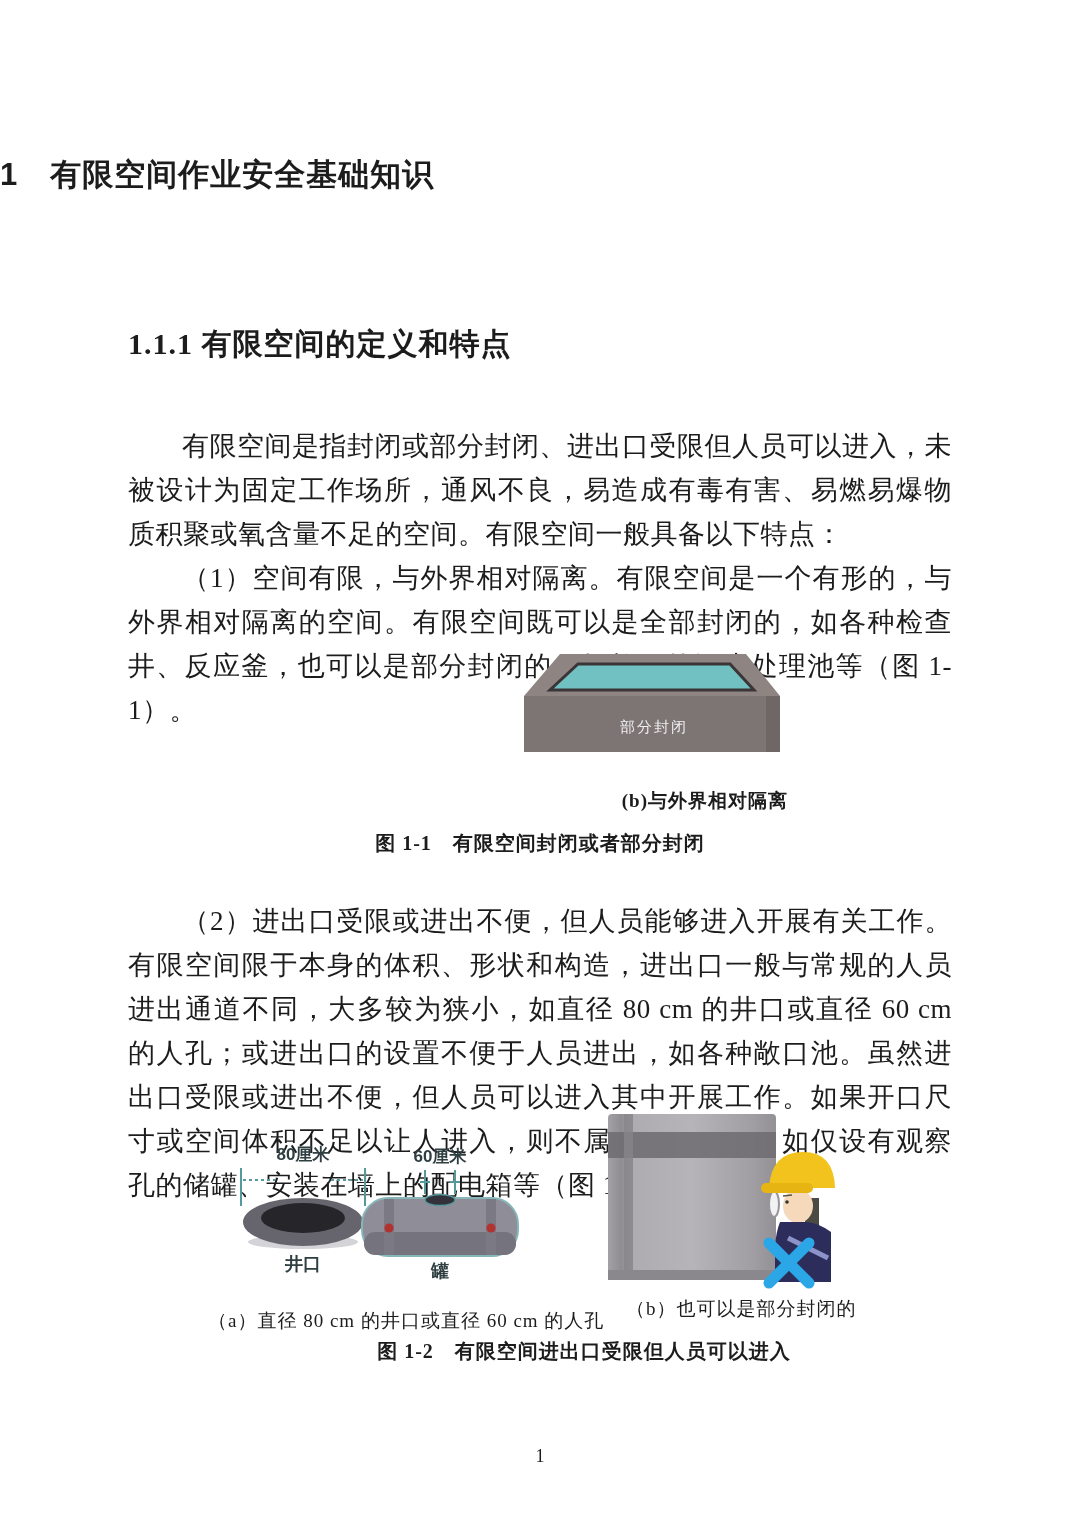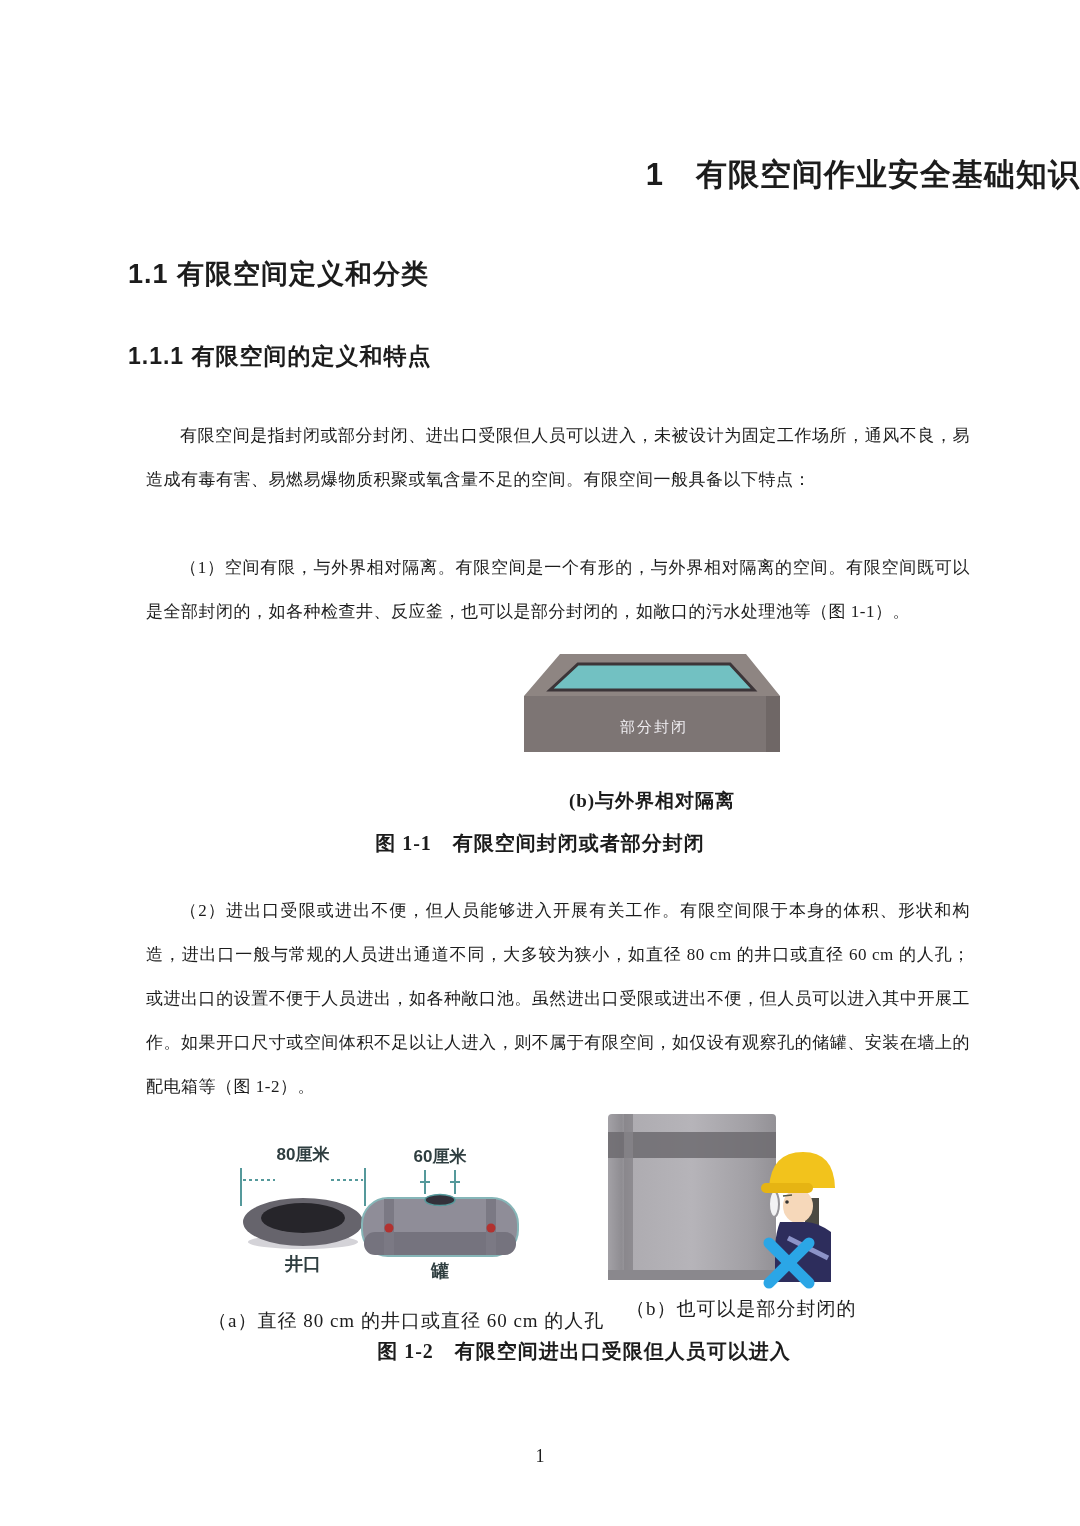--- a/index.html
+++ b/index.html
@@ -1,36 +1,36 @@
 <!DOCTYPE html>
 <html><head>
 <meta charset="utf-8">
 <style>
   html,body{margin:0;padding:0;background:#ffffff;}
   .page{position:relative;width:1080px;height:1526px;background:#ffffff;overflow:hidden;
         font-family:"Liberation Serif","DejaVu Serif",serif;color:#1c1c1c;}
-  .doc-title{position:absolute;top:154px;left:0;width:100%;text-align:right;
+  .doc-title{position:absolute;top:154px;left:0;width:100%;text-align:left;
         font-family:"Liberation Sans","DejaVu Sans",sans-serif;
         font-size:31px;font-weight:bold;letter-spacing:1px;}
   .h2{position:absolute;top:256px;left:128px;
         font-family:"Liberation Sans","DejaVu Sans",sans-serif;
         font-size:27px;font-weight:bold;letter-spacing:1px;}
-  .h3{position:absolute;top:341px;left:128px;
-        font-family:Liberation Sans, sans-serif;
-        font-size:23px;font-weight:600;letter-spacing:1px;}
-  .body-p{position:absolute;left:146px;width:824px;font-size:17px;line-height:44px;
+  .h3{position:absolute;top:324px;left:128px;
+        font-family:Liberation Serif, serif;
+        font-size:30px;font-weight:600;letter-spacing:1px;}
+  .body-p{position:absolute;left:128px;width:824px;font-size:27px;line-height:44px;
         text-align:justify;text-indent:2em;letter-spacing:0.5px;}
   .p1{top:397px;}
   .p2{top:529px;}
   .p3{top:872px;}
   .figure{position:absolute;left:128px;width:824px;}
   .fig1{top:652px;height:178px;}
   .fig-item{position:absolute;text-align:center;}
   .fig1a{left:150px;top:0;width:240px;height:170px;}
-  .fig1b{left:388px;top:0;width:272px;height:170px;}
+  .fig1b{left:388px;top:0;width:272px;height:170px;text-align:right;}
   .subcaption{position:absolute;top:136px;left:0;width:100%;
         font-size:19px;font-weight:bold;letter-spacing:1px;}
   .fig-caption{position:absolute;left:0;width:100%;text-align:center;
         font-size:20px;font-weight:600;letter-spacing:1px;}
   .cap-1-1{top:830px;}
   .cap-1-2{top:1338px;padding-left:44px;}
   .fig2{top:1108px;height:186px;}
   .fig2-manhole{position:absolute;left:105px;top:32px;}
   .fig2-tank{position:absolute;left:222px;top:22px;margin-top:16px;}
   .fig2-bigtank{position:absolute;left:474px;top:2px;}
@@ -43,21 +43,20 @@
   .svg-white-label{font-family:"Liberation Serif","DejaVu Serif",serif;fill:#f0eef2;}
   .svg-dark-label{font-family:"Liberation Sans","DejaVu Sans",sans-serif;
         font-weight:bold;fill:#2f3e40;}
 </style>
 </head>
 <body>
 
 <div class="page">
 
   <div class="doc-title">1　有限空间作业安全基础知识</div>
-  <div class="h2">1.1 有限空间定义和分类</div>
   <div class="h3">1.1.1 有限空间的定义和特点</div>
 
   <p class="body-p p1">有限空间是指封闭或部分封闭、进出口受限但人员可以进入，未被设计为固定工作场所，通风不良，易造成有毒有害、易燃易爆物质积聚或氧含量不足的空间。有限空间一般具备以下特点：</p>
   <p class="body-p p2">（1）空间有限，与外界相对隔离。有限空间是一个有形的，与外界相对隔离的空间。有限空间既可以是全部封闭的，如各种检查井、反应釜，也可以是部分封闭的，如敞口的污水处理池等（图 1-1）。</p>
 
   <div class="figure fig1">
     <div class="fig-item fig1b">
       <svg width="260" height="104" viewBox="0 0 260 104">
         <polygon points="56,12 208,12 232,38 28,38" fill="#72c1c2"></polygon>
         <path d="M38,2 L224,2 L258,44 L2,44 Z M56,12 L28,38 L232,38 L208,12 Z" fill="#8e8582" fill-rule="evenodd"></path>

